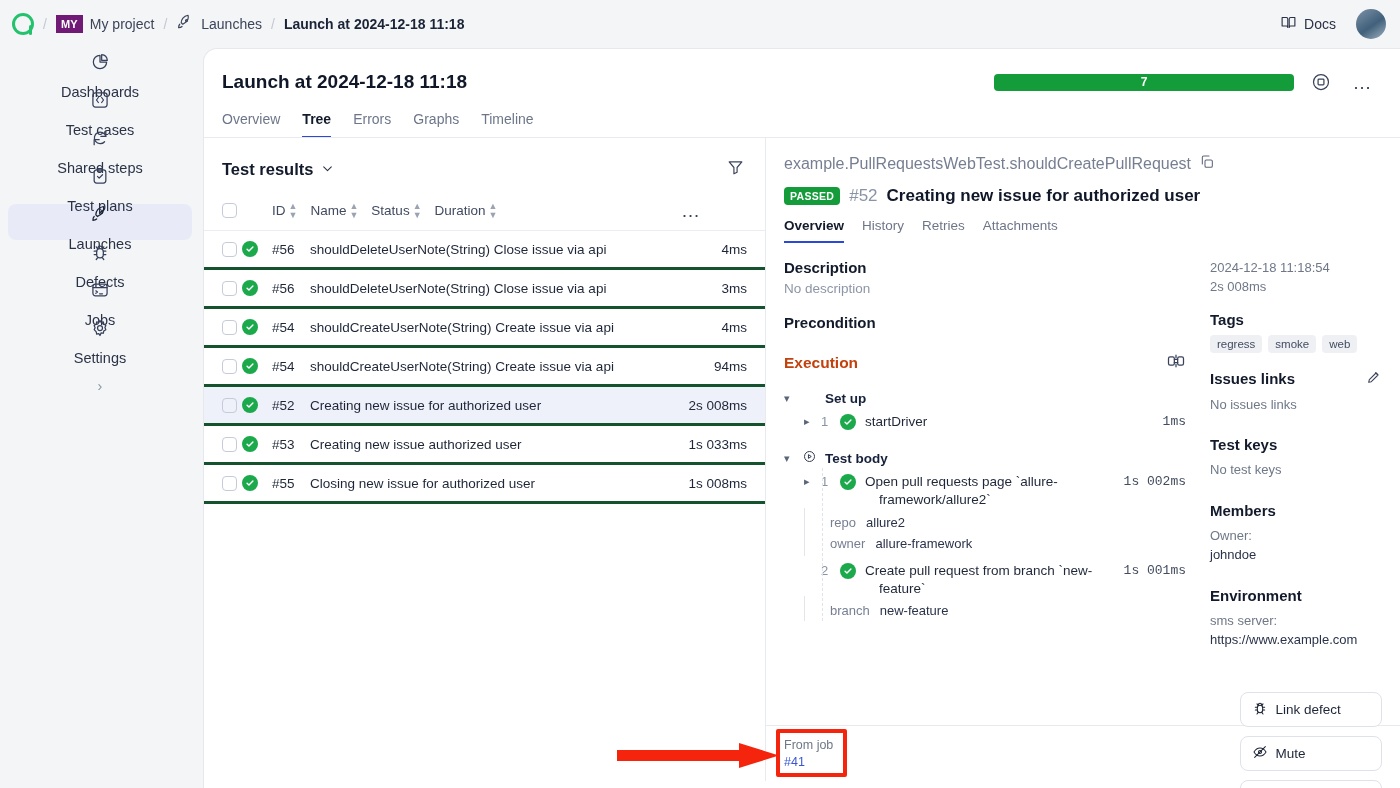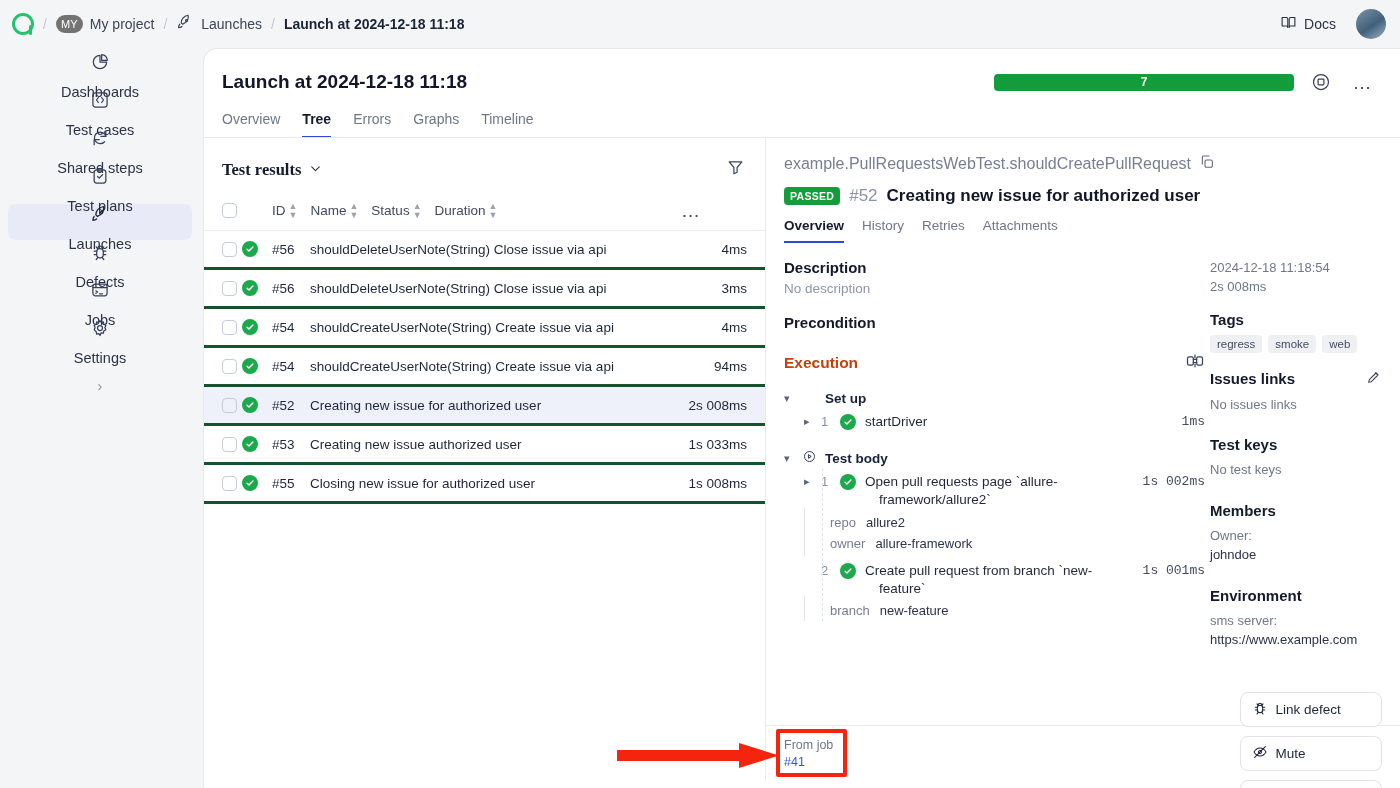--- a/index.html
+++ b/index.html
@@ -21,22 +21,22 @@
     width: 22px; height: 22px; border-radius: 50%;
     border: 3px solid #25c26e; position: relative; flex: none;
   }
   .logo-a::after {
     content: ""; position: absolute; right: -1px; bottom: -3px;
     width: 3px; height: 10px; background: #25c26e; border-radius: 2px;
     transform: rotate(0deg);
   }
   .crumb-sep { color: #c3c8d2; margin: 0 9px; font-size: 14px; }
   .proj-badge {
-    background: #737373; color: #fff; font-size: 11px; font-weight: normal;
-    border-radius: 9px; padding: 3px 5px; letter-spacing: .2px; flex: none;
+    background: #701a75; color: #fff; font-size: 11px; font-weight: bold;
+    border-radius: 0; padding: 3px 5px; letter-spacing: .2px; flex: none;
   }
   .crumb {
     font-size: 14px; color: #3c4459; white-space: nowrap;
   }
   .crumb.current { color: #1b2336; font-weight: 600; }
   .crumb-link { display: flex; align-items: center; gap: 7px; }
   .spacer { flex: 1; }
   .docs-btn {
     display: flex; align-items: center; gap: 7px;
     font-size: 14px; color: #2a3146; padding: 5px 8px; border-radius: 6px;
@@ -100,21 +100,21 @@
   .split { display: flex; height: calc(100% - 96px); }
   .left-pane { width: 562px; flex: none; border-right: 1px solid #e8eaef; position: relative; }
   .right-pane { flex: 1; position: relative; }
 
   
   .results-head {
     display: flex; align-items: center; padding: 20px 20px 14px 18px;
   }
   .results-title {
     font-size: 16.5px; font-weight: bold; color: #121a2b;
-    display: flex; align-items: center; gap: 8px; font-family: Liberation Serif, serif;
+    display: flex; align-items: center; gap: 8px;
   }
   .filter-ico { margin-left: auto; color: #3c445c; }
 
   table.results { width: 100%; border-collapse: collapse; }
   table.results th {
     font-size: 13.5px; font-weight: 400; color: #414a60; text-align: left;
     padding: 6px 0 10px; border-bottom: 1px solid #ebedf2;
   }
   .th-in { display: flex; align-items: center; gap: 3px; }
   table.results td {
@@ -150,21 +150,21 @@
     background: #149c3a; color: #fff; font-size: 10.5px; font-weight: bold;
     padding: 3px 6px; border-radius: 4px; letter-spacing: .3px;
   }
   .detail-id { font-size: 17px; color: #8a93a6; }
   .detail-title { font-size: 17px; font-weight: bold; color: #101728; }
 
   .dtabs { display: flex; gap: 18px; margin-top: 12px; position: relative; }
   .dtab { font-size: 13.5px; color: #6d7689; padding-bottom: 8px; border-bottom: 2px solid transparent; }
   .dtab.active { color: #121a2b; font-weight: 600; border-bottom-color: #2b49d6; }
 
-  .detail-body { display: flex; gap: 5px; margin-top: 16px; }
+  .detail-body { display: flex; gap: 24px; margin-top: 16px; }
   .detail-main { flex: 1; min-width: 0; }
   .detail-side { width: 172px; flex: none; }
 
   .sec-title { font-size: 15px; font-weight: bold; color: #121a2b; margin-bottom: 5px; }
   .sec-empty { font-size: 13.5px; color: #8d95a6; }
   .sec-gap { height: 18px; }
 
   .side-time { font-size: 13px; color: #6f7888; line-height: 1.45; }
   .side-h {
     font-size: 15px; font-weight: bold; color: #121a2b;

